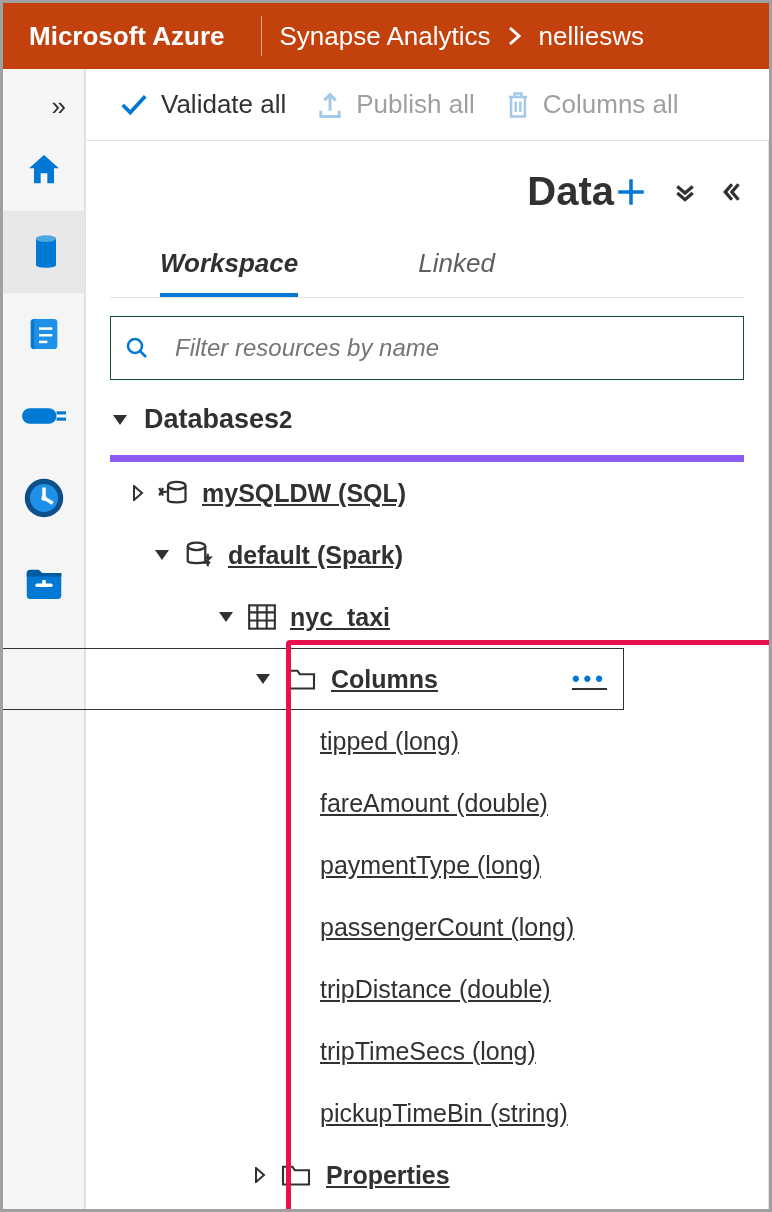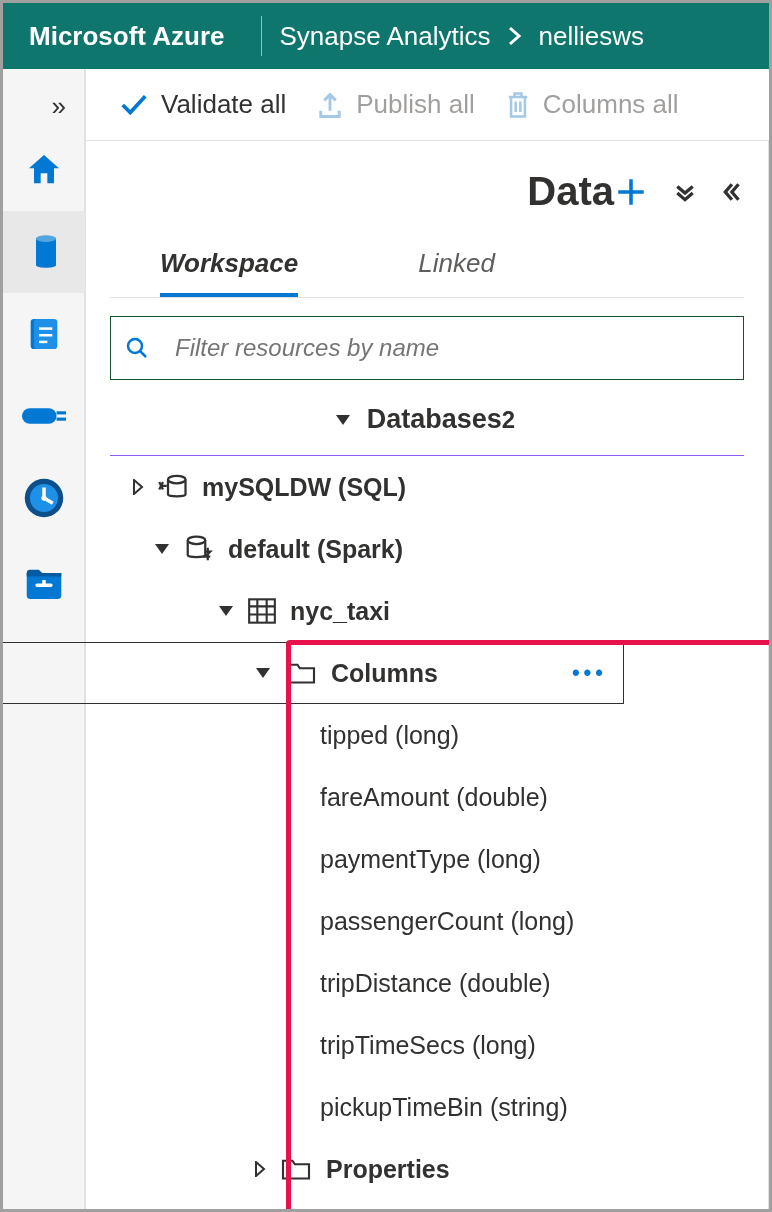--- a/index.html
+++ b/index.html
@@ -7,21 +7,21 @@
     margin: 0;
     font-family: "Segoe UI", -apple-system, BlinkMacSystemFont, sans-serif;
     background: #fff;
     width: 772px;
     height: 1212px;
     overflow: hidden;
     border: 3px solid #a0a0a0;
   }
   
   .top-header {
-    background: #0f766e;
+    background: #c2410c;
     color: #fff;
     height: 66px;
     display: flex;
     align-items: center;
     padding: 0 20px 0 26px;
     font-size: 26px;
   }
   .top-header .brand { font-weight: 600; padding-right: 30px; }
   .top-header .divider { width: 1px; height: 40px; background: rgba(255,255,255,0.55); margin: 0 18px 0 6px; }
   .top-header .crumb { font-weight: 400; }
@@ -110,27 +110,27 @@
   .filter {
     border: 1px solid #14532d; height: 64px; display: flex; align-items: center;
     padding: 0 14px; gap: 24px;
   }
   .filter input {
     border: none; flex: 1; font-size: 24px; font-style: italic; color: #605e5c;
     outline: none; background: transparent;
   }
   
   .section-head {
-    display: flex; align-items: center; justify-content: center;
-    padding: 24px 6px 20px 2px; border-bottom: 1px solid #8b5cf6;
+    display: flex; align-items: center; justify-content: flex-start;
+    padding: 24px 6px 20px 2px; border-bottom: 7px solid #8b5cf6;
   }
   .section-head .lbl { font-size: 27px; font-weight: 700; color: #323130; display:flex; align-items:center; gap:16px;}
   .section-head .cnt { font-size: 24px; font-weight: 700; color: #323130; }
   .caret { color: #323130; font-size: 18px; }
-  .tree { font-size: 25px; color: #323130; }
+  .tree { font-size: 25px; color: #323130; text-decoration: underline; }
   .tree-row { display: flex; align-items: center; gap: 14px; height: 62px; cursor: pointer; }
   .tree-row .label { font-weight: 600; }
   .tree-row.leaf .label { font-weight: 400; font-size: 25px; }
   .ind1 { padding-left: 22px; }
   .ind2 { padding-left: 44px; }
   .ind3 { padding-left: 108px; }
   .ind4 { padding-left: 144px; }
   .ind5 { padding-left: 210px; }
   .more-dots { margin-left: auto; margin-right: 16px; color: #0078d4; letter-spacing: 4px; font-size: 22px; font-weight: 700;}
   .highlight-box {

